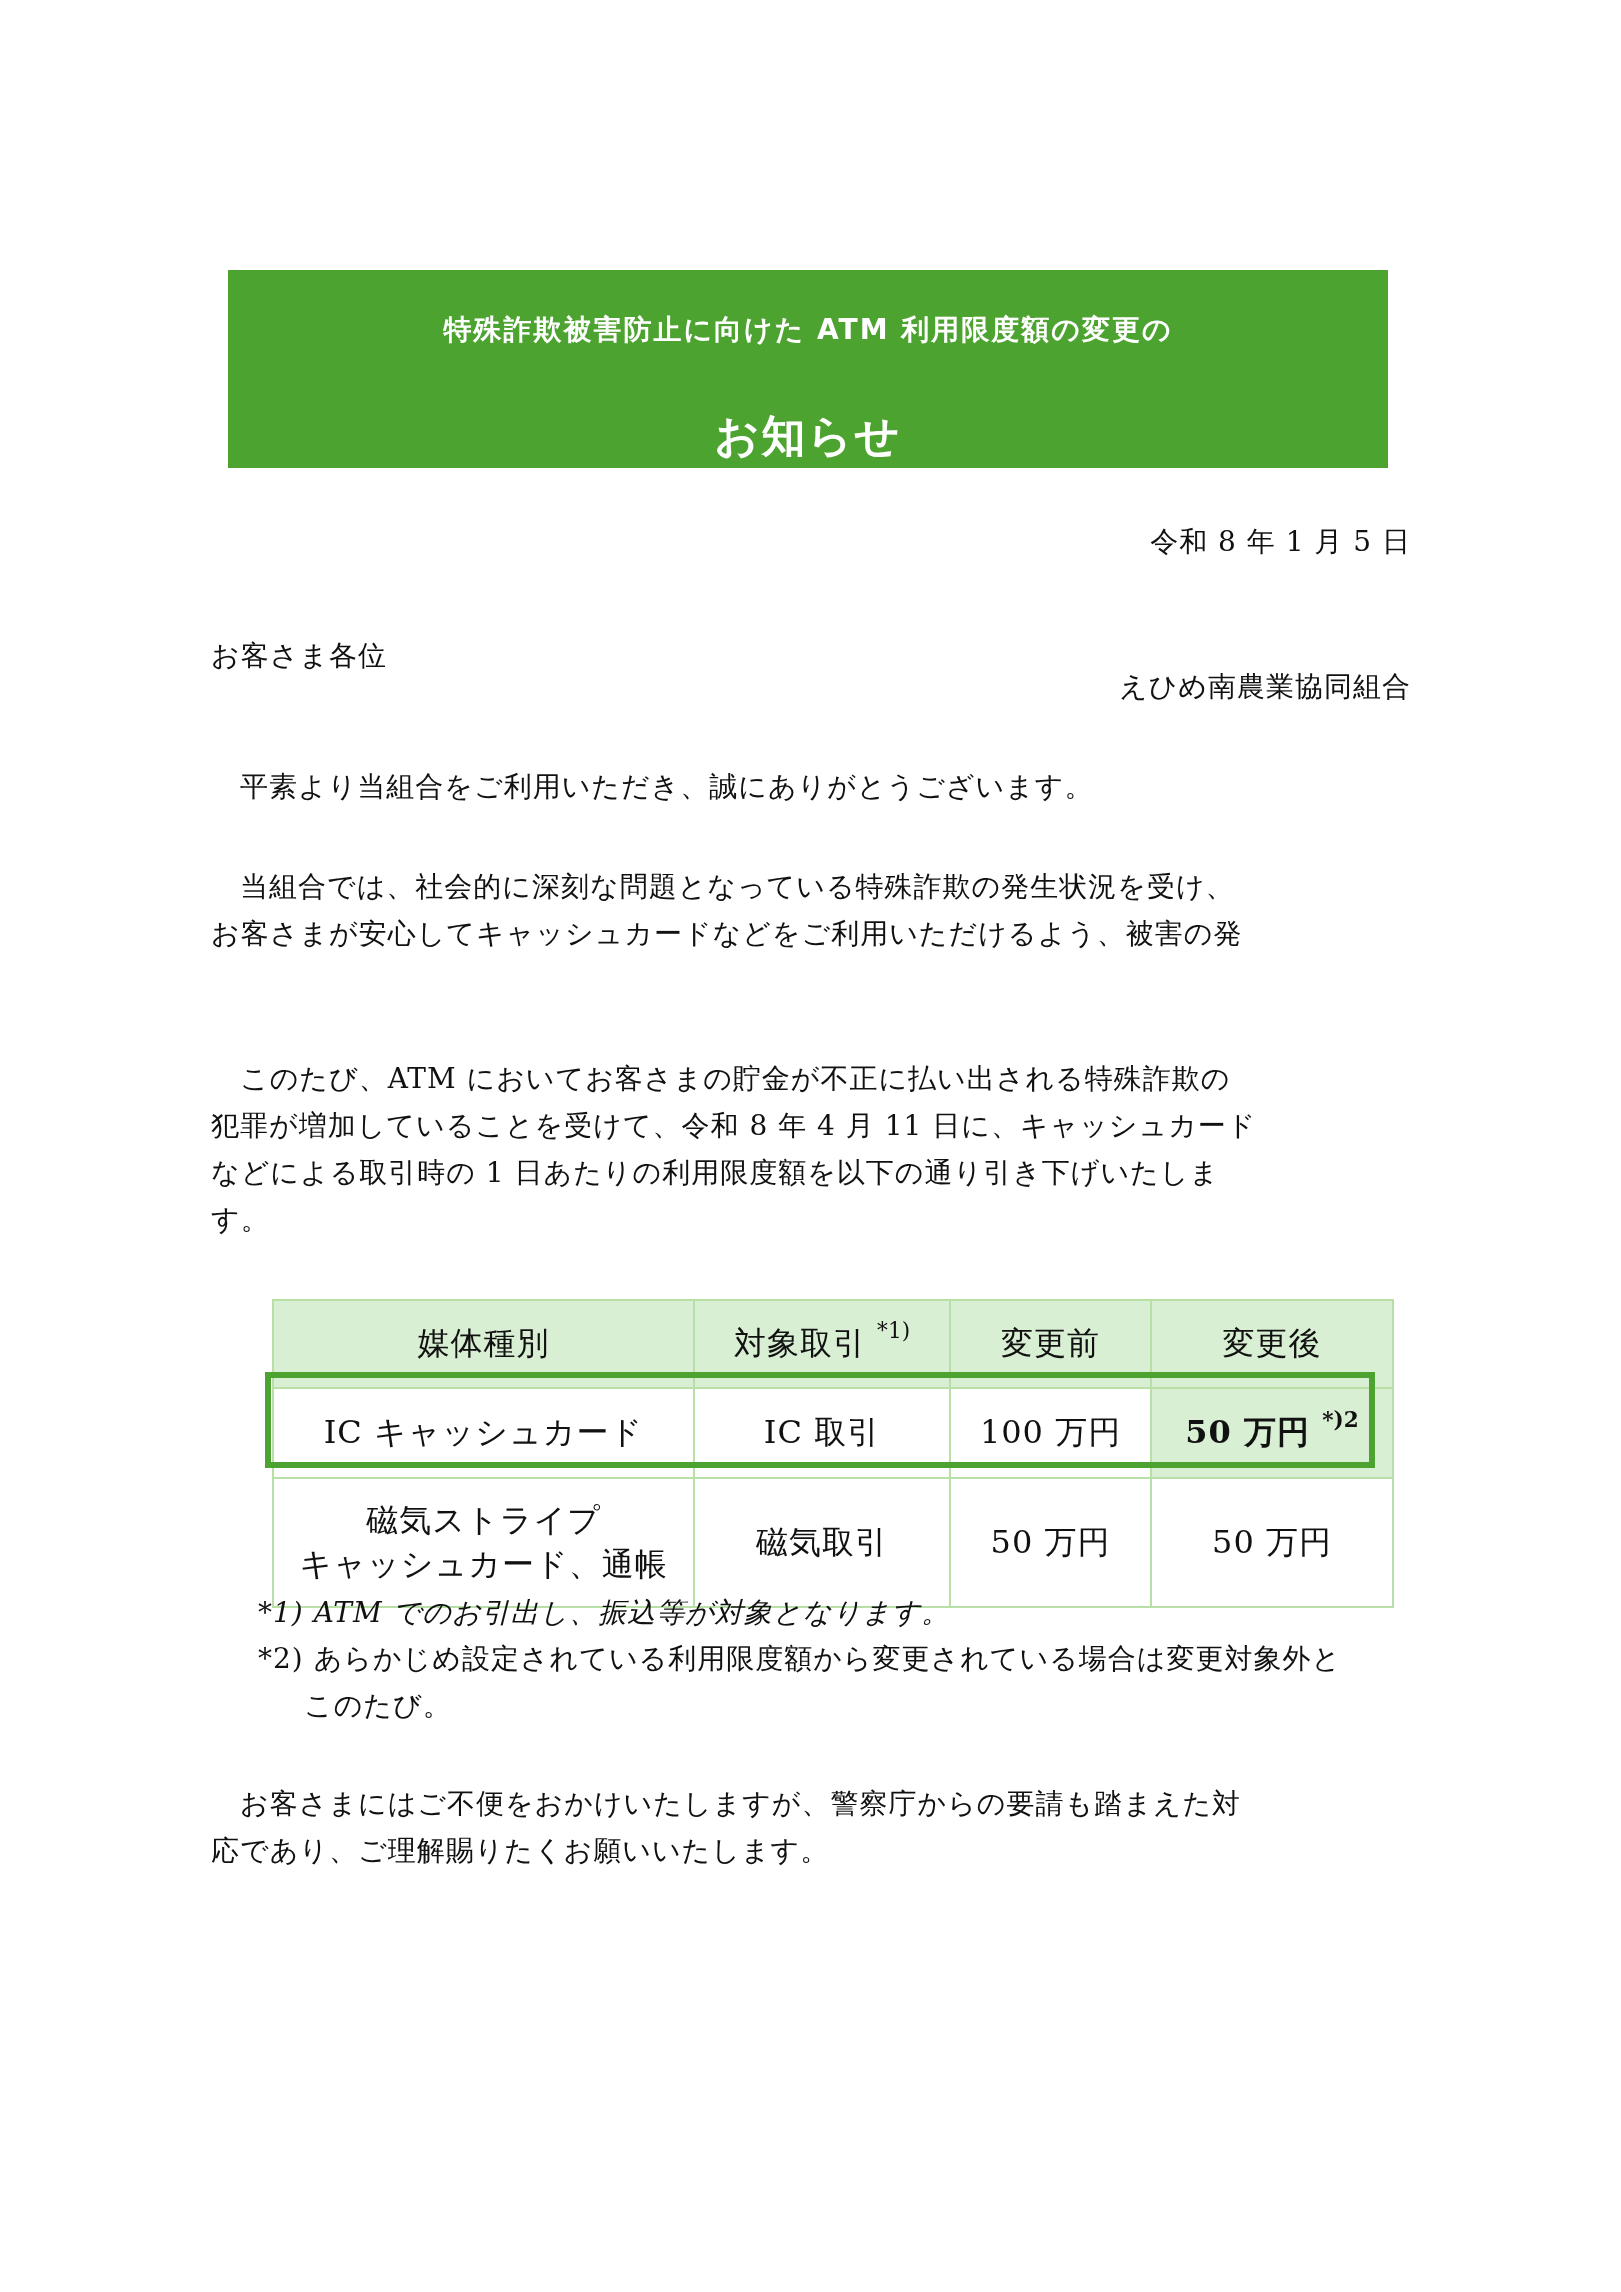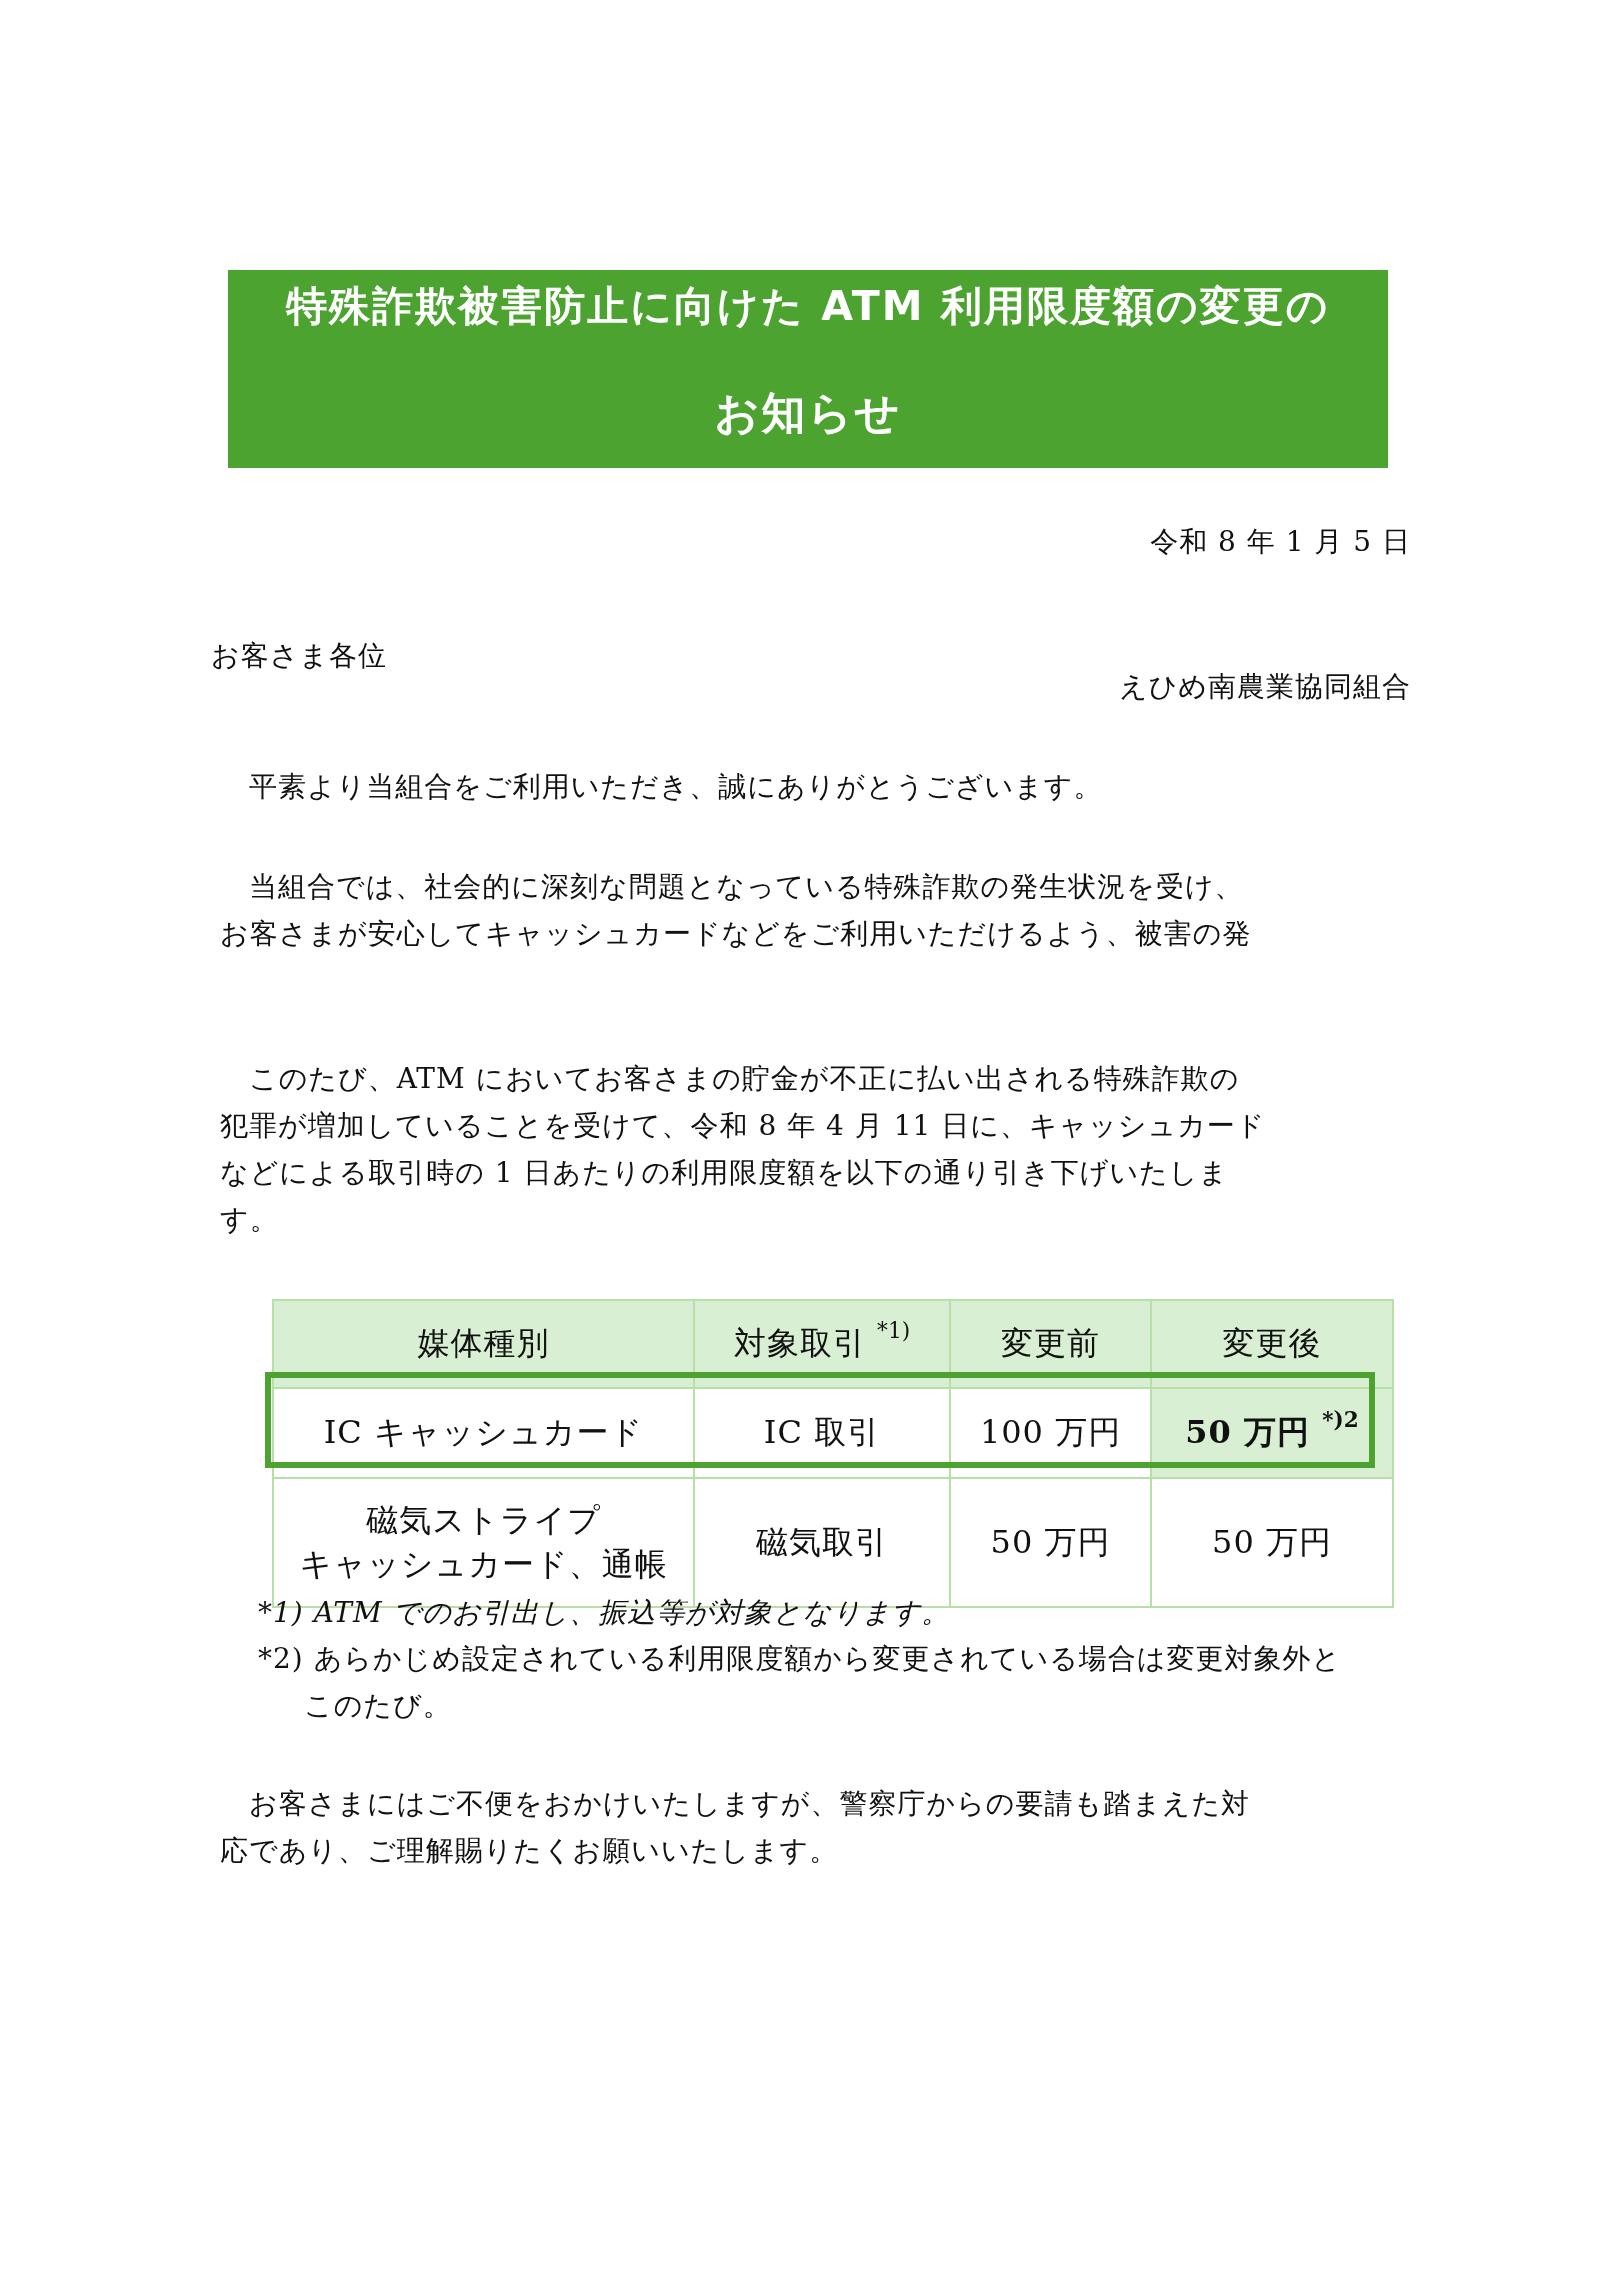--- a/index.html
+++ b/index.html
@@ -12,30 +12,30 @@
     color:#111111;
     overflow:hidden;
   }
   
   .banner{
     position:absolute;left:228px;top:270px;width:1160px;height:198px;
     background:#4CA32F;color:#ffffff;
     font-family:"DejaVu Sans","Liberation Sans",sans-serif;
     font-weight:bold;text-align:center;
   }
-  .banner-line1{margin-top:12px;font-size:41px;line-height:49px;letter-spacing:2px;}
+  .banner-line1{margin-top:35px;font-size:28px;line-height:49px;letter-spacing:2px;}
   .banner-line2{margin-top:57px;font-size:44px;line-height:49px;letter-spacing:2px;}
   
   .txt{position:absolute;left:211px;width:1200px;font-size:28px;line-height:47px;letter-spacing:1px;}
   .right{text-align:right;}
   .date-line{top:518px;}
   .recipient-line{top:632px;}
   .org-line{top:663px;}
   
-  .para div{height:47px;margin-left:9px;}
+  .para div{height:47px;}
   .p1{top:763px;}
   .p2{top:863px;}
   .p3{top:1055px;}
   .closing{top:1780px;}
   
   .limit-table{
     position:absolute;left:272px;top:1299px;
     border-collapse:collapse;table-layout:fixed;
     font-size:32px;letter-spacing:1px;
   }

